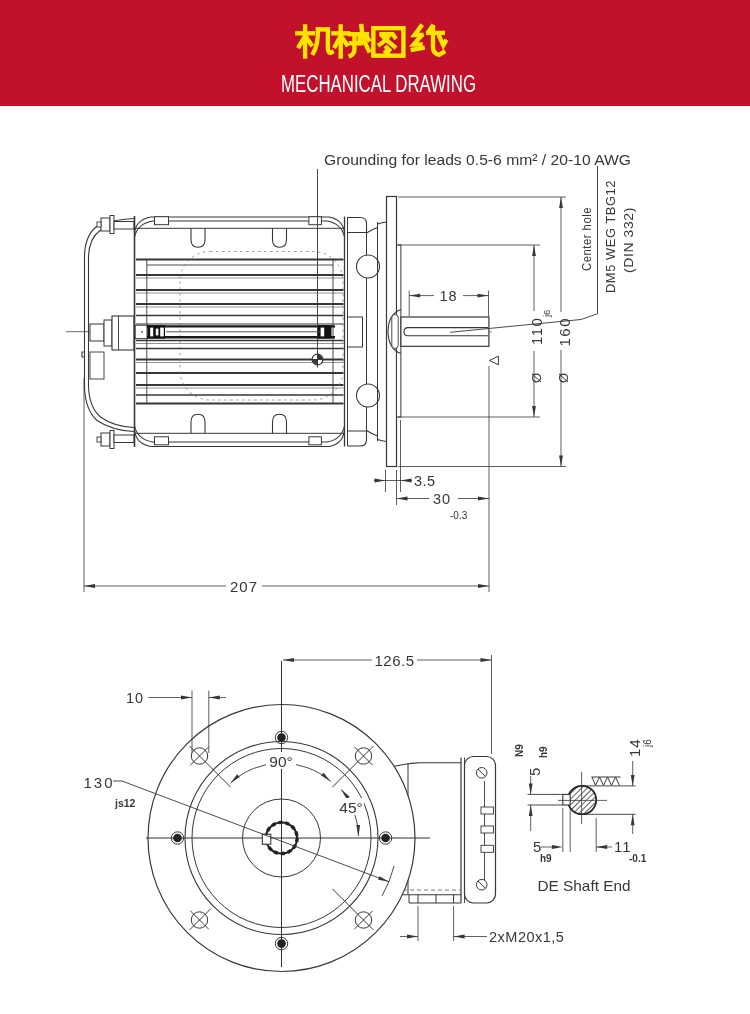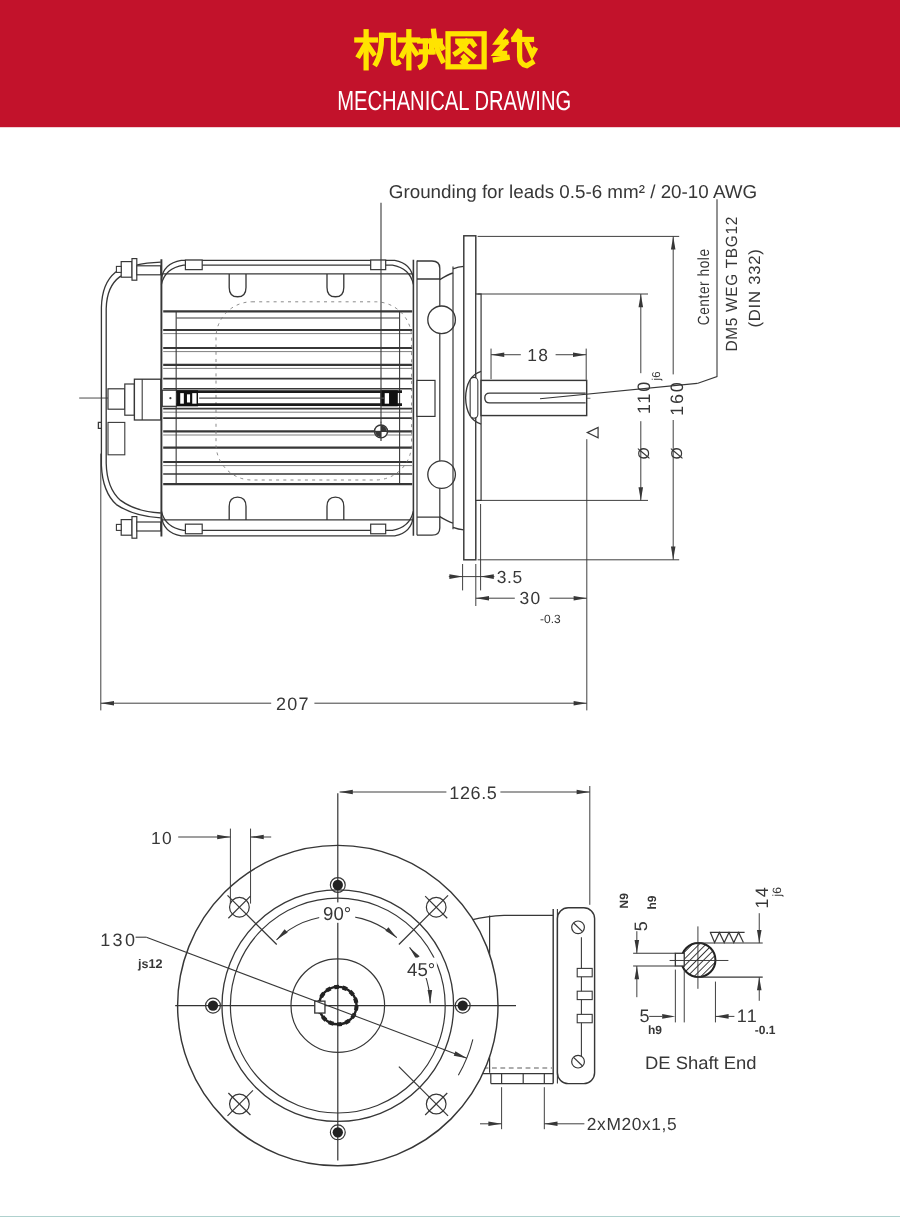--- a/index.html
+++ b/index.html
@@ -1,16 +1,16 @@
 <!DOCTYPE html>
 <html><head>
 <meta charset="utf-8">
 <style>
 html,body{margin:0;padding:0;background:#fff;}
-#page{position:relative;width:750px;height:1014px;font-family:"Liberation Sans",sans-serif;overflow:hidden;background:#0f766e;}
+#page{position:relative;width:750px;height:1014px;font-family:"Liberation Sans",sans-serif;overflow:hidden;background:#14b8a6;}
 svg text{font-family:"Liberation Sans",sans-serif;fill:#373737;}
 .cad{stroke:#373737;fill:none;stroke-width:1.1;}
 </style>
 </head>
 <body>
 <div id="page">
 <svg width="750" height="1014" viewBox="0 0 750 1014" xmlns="http://www.w3.org/2000/svg">
 <rect x="0" y="0" width="750" height="1014" fill="#ffffff"></rect>
 <rect x="0" y="0" width="750" height="106" fill="#c2122b"></rect>
 

